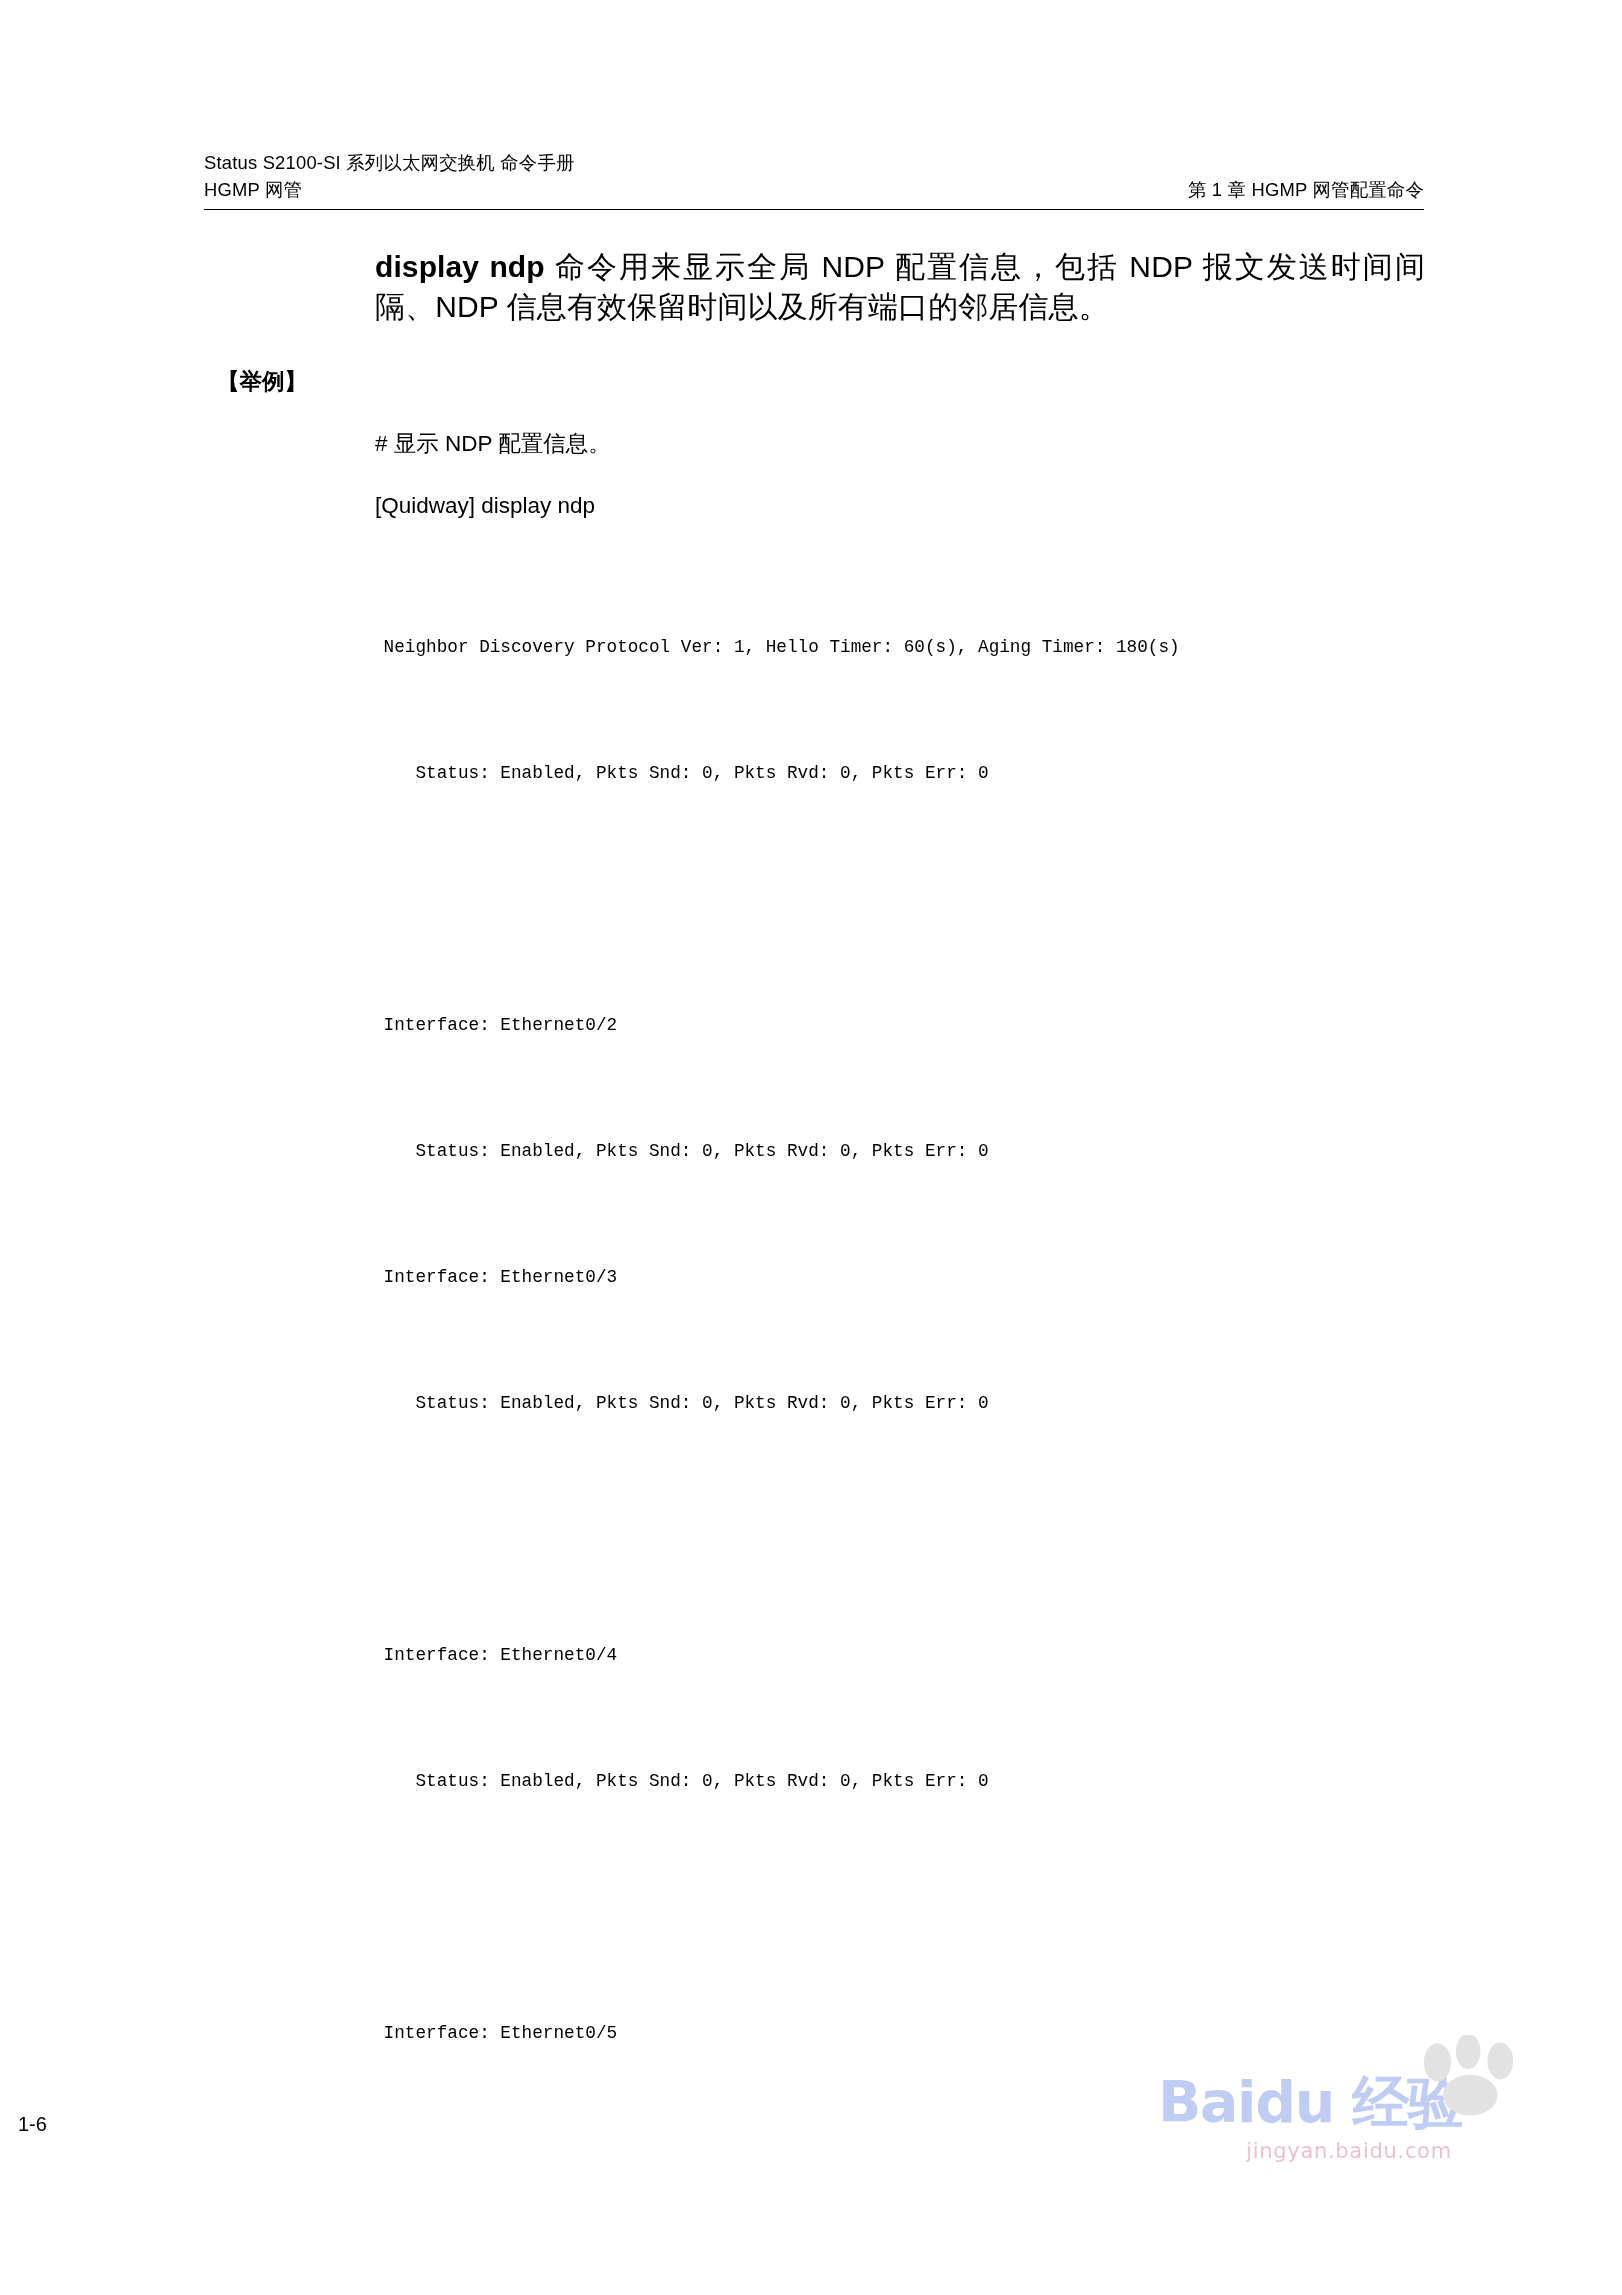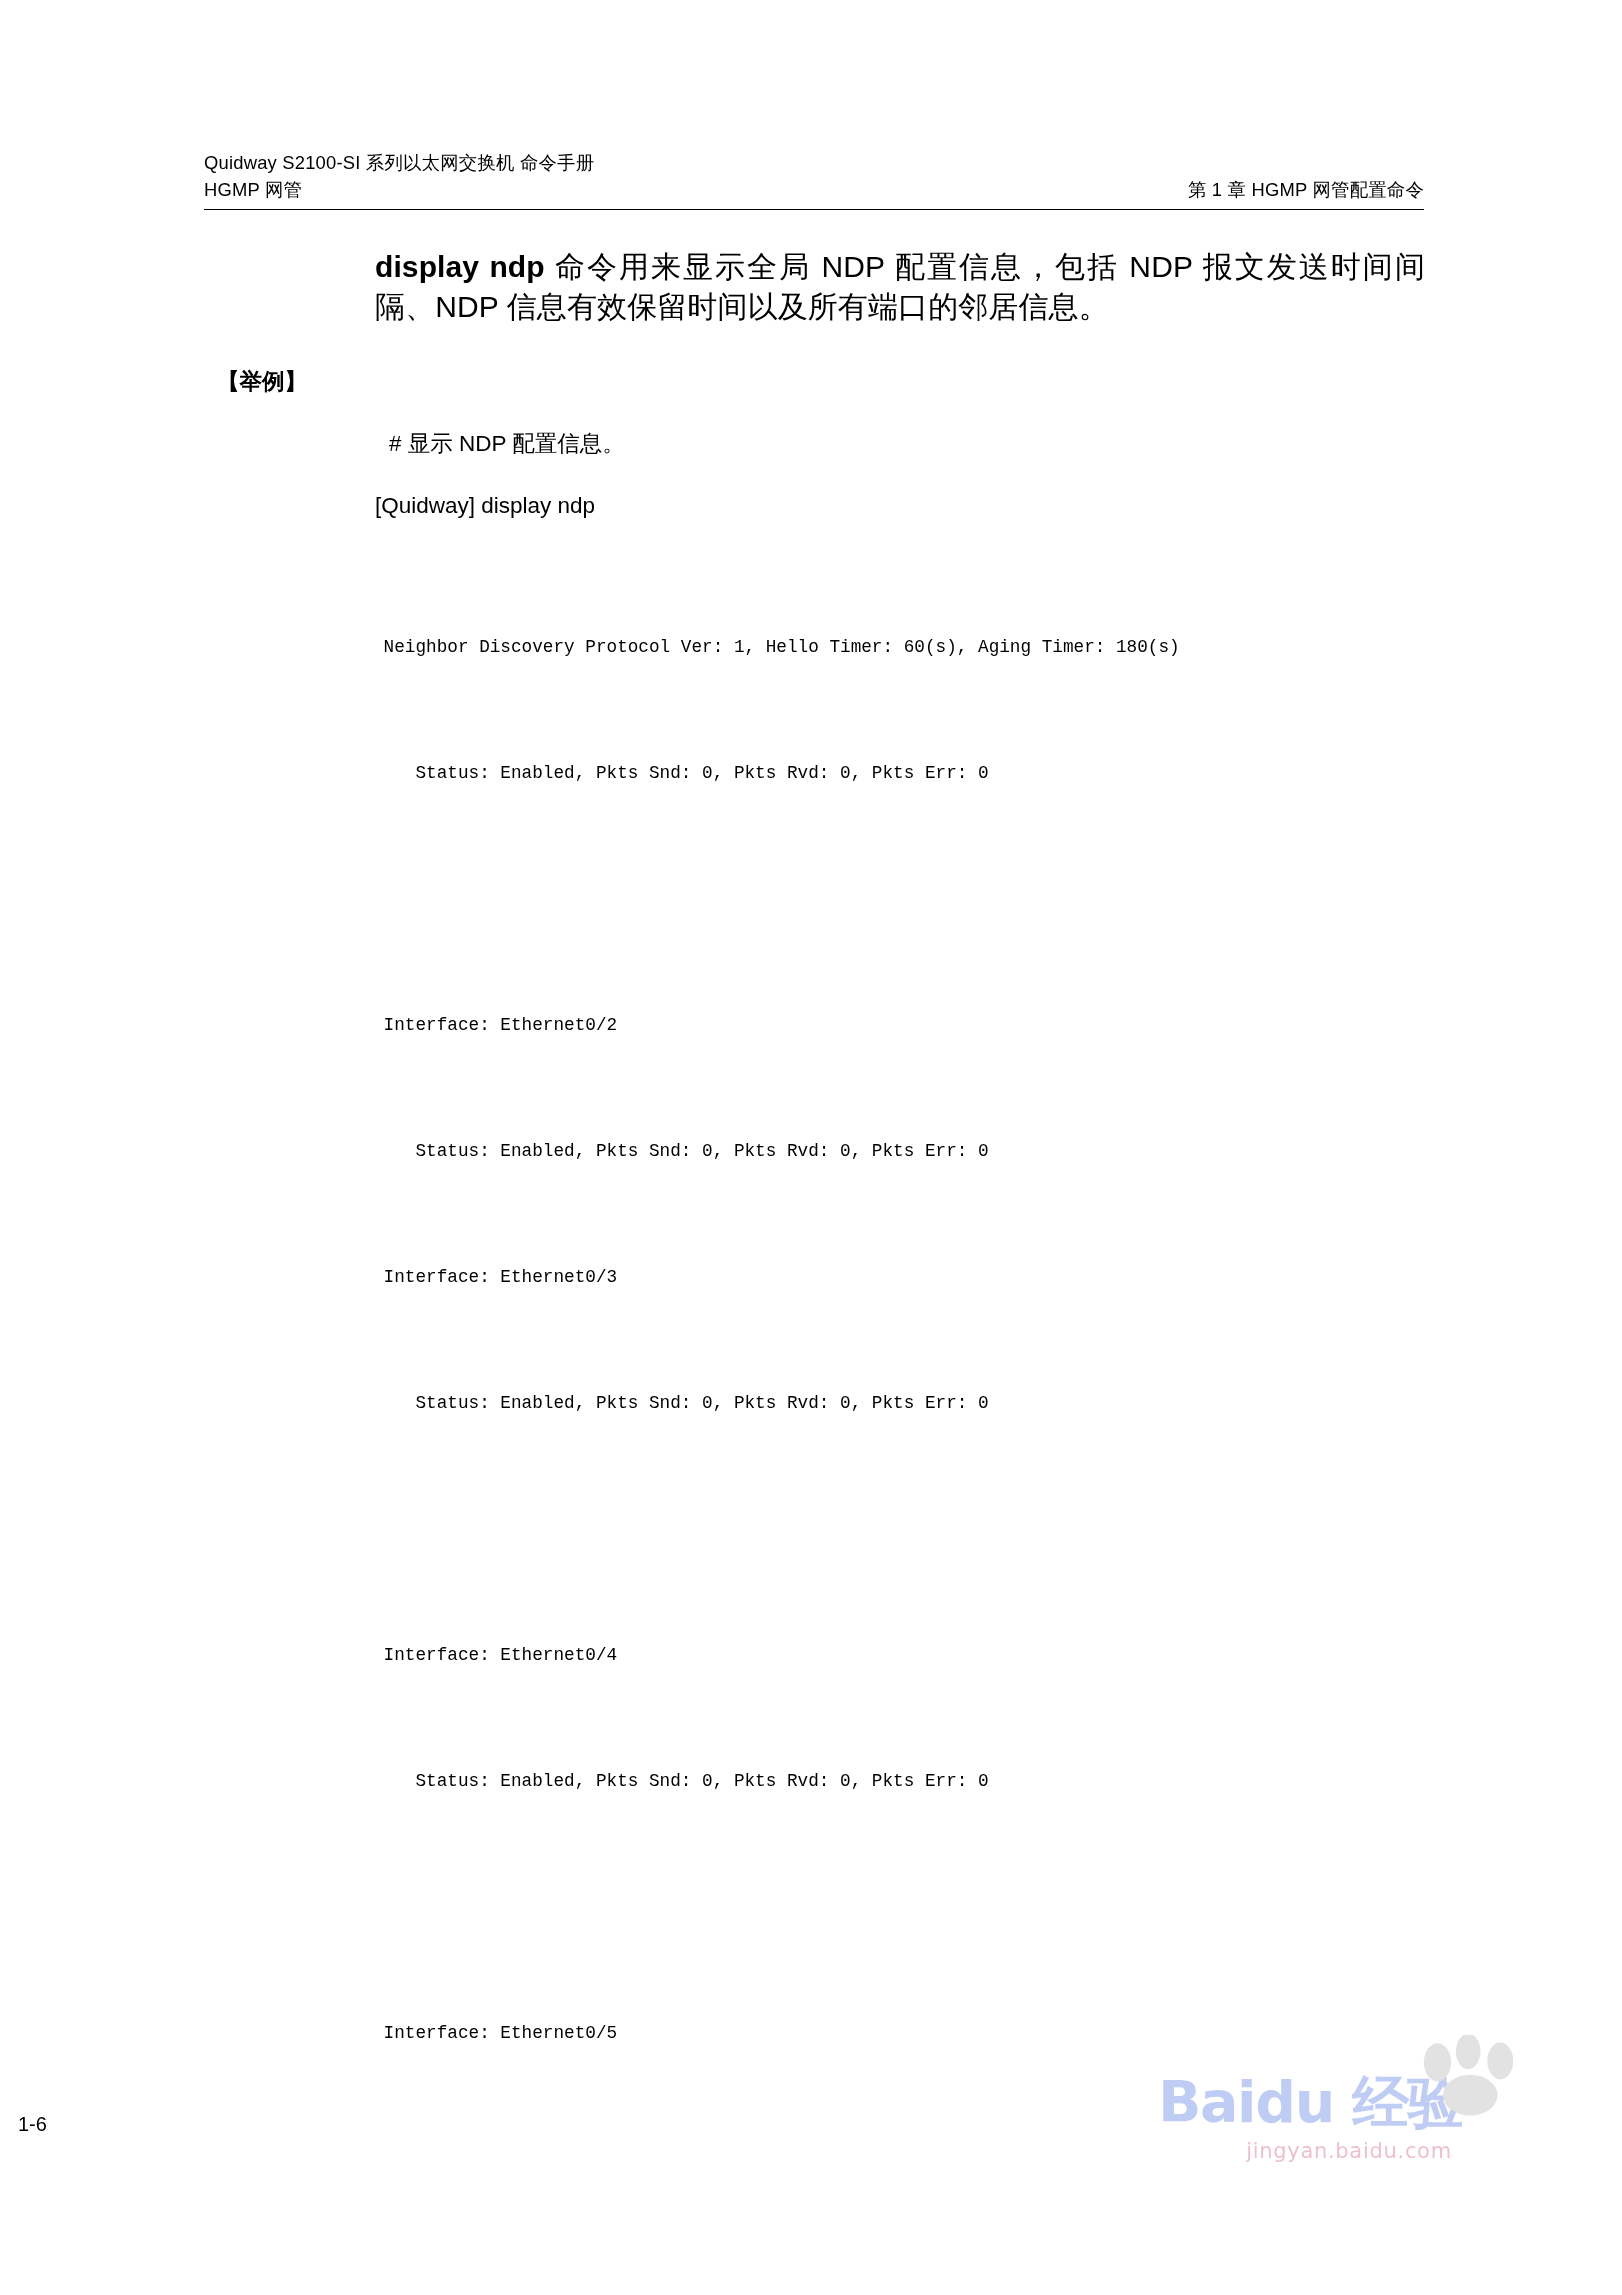--- a/index.html
+++ b/index.html
@@ -75,21 +75,21 @@
   .section-label {
     position: absolute;
     left: 217px;
     top: 365px;
     font-size: 22.5px;
     font-weight: bold;
     line-height: 34px;
   }
   .example-line {
     position: absolute;
-    left: 389px;
+    left: 375px;
     top: 427px;
     font-size: 22.5px;
     line-height: 34px;
     text-align: right;
   }
   .cmd-line {
     position: absolute;
     left: 375px;
     top: 489px;
     font-size: 22.5px;
@@ -153,21 +153,21 @@
   }
 </style>
 </head>
 <body>
 
 <div class="page">
 
   <div class="header">
     <div class="header-row">
       <div>
-        <div class="header-left-1">Quidway S2100-SI 系列以太网交换机  命令手册</div>
+        <div class="header-left-1">Status S2100-SI 系列以太网交换机  命令手册</div>
         <div class="header-left-2">HGMP 网管</div>
       </div>
       <div class="header-right">第 1 章  HGMP 网管配置命令</div>
     </div>
   </div>
   <div class="header-rule"></div>
 
   <div class="body-para"><b>display ndp</b><span> 命令用来显示全局 NDP 配置信息，包括 NDP 报文发送时间间隔、NDP 信息有效保留时间以及所有端口的邻居信息。</span></div>
 
   <div class="section-label">【举例】</div>

